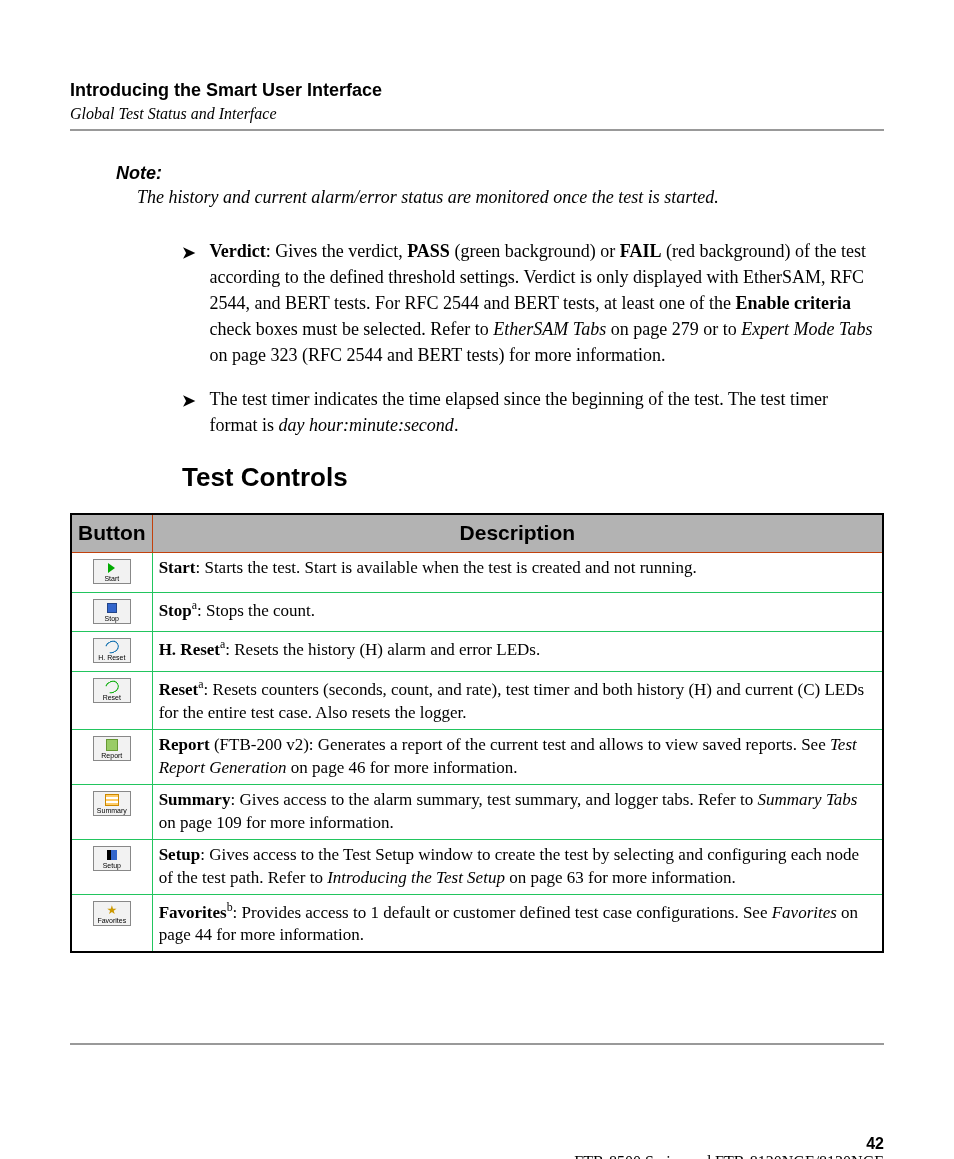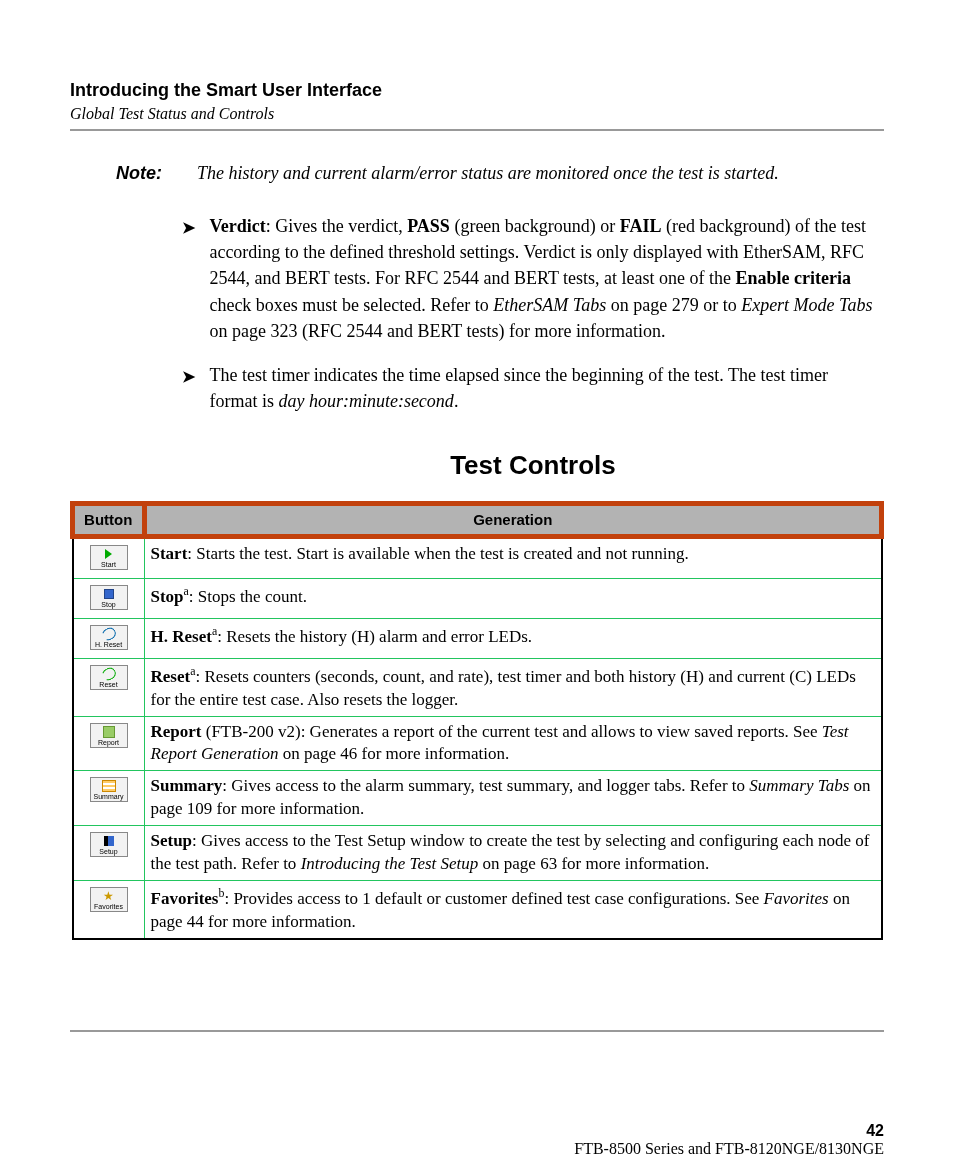--- a/index.html
+++ b/index.html
@@ -28,20 +28,21 @@
   .header-rule {
     border: none;
     border-top: 2px solid #999;
     margin: 0 0 30px 0;
   }
   .note-block {
     display: flex;
     margin: 0 0 28px 46px;
     font-size: 18px;
     line-height: 1.35;
+    flex-direction: column;
   }
   .note-label {
     font-family: 'Trebuchet MS', Arial, sans-serif;
     font-weight: bold;
     font-style: italic;
     margin-right: 14px;
     white-space: nowrap;
   }
   .note-text {
     font-style: italic;
@@ -65,37 +66,36 @@
     font-size: 16px;
     margin-top: 3px;
   }
   .bullet-body {
     flex: 1;
   }
   .section-heading {
     font-family: 'Trebuchet MS', Arial, sans-serif;
     font-weight: bold;
     font-size: 26px;
-    margin: 36px 0 20px 112px;
-    text-align: center;
+    margin: 24px 0 20px 112px;
   }
   table.controls {
     border-collapse: collapse;
     width: 100%;
     font-size: 17px;
     line-height: 1.35;
     border: 2px solid #000;
   }
   table.controls th {
     background: #b3b3b3;
     font-family: 'Trebuchet MS', Arial, sans-serif;
     font-weight: bold;
-    font-size: 15px;
+    font-size: 21px;
     padding: 4px 6px;
-    border: 5px solid #c2410c;
+    border: 1px solid #c2410c;
     text-align: center;
   }
   table.controls td {
     border: 1px solid #22c55e;
     padding: 4px 6px;
     vertical-align: top;
   }
   table.controls td.btn-cell {
     text-align: center;
     width: 58px;
@@ -146,21 +146,21 @@
     border-top: 2px solid #999;
     margin: 6px 0 4px 0;
   }
 </style>
 </head>
 <body>
 
 <div class="page">
 
   <div class="header-title">Introducing the Smart User Interface</div>
-  <div class="header-sub">Global Test Status and Controls</div>
+  <div class="header-sub">Global Test Status and Interface</div>
   <hr class="header-rule">
 
   <div class="note-block">
     <div class="note-label">Note:</div>
     <div class="note-text">The history and current alarm/error status are monitored once the test is started.</div>
   </div>
 
   <div class="bullet-list">
     <div class="bullet-item">
       <div class="bullet-arrow">➤</div>
@@ -175,21 +175,21 @@
       </div>
     </div>
   </div>
 
   <div class="section-heading">Test Controls</div>
 
   <table class="controls">
     <thead>
       <tr>
         <th>Button</th>
-        <th>Generation</th>
+        <th>Description</th>
       </tr>
     </thead>
     <tbody>
       <tr>
         <td class="btn-cell"><span class="tbl-btn"><span class="ic">
                 <span class="ic-play"></span>
               </span><span>Start</span></span></td>
         <td><b>Start</b><span>: Starts the test. Start is available when the test is created and not running.</span></td>
       </tr>
       <tr>

